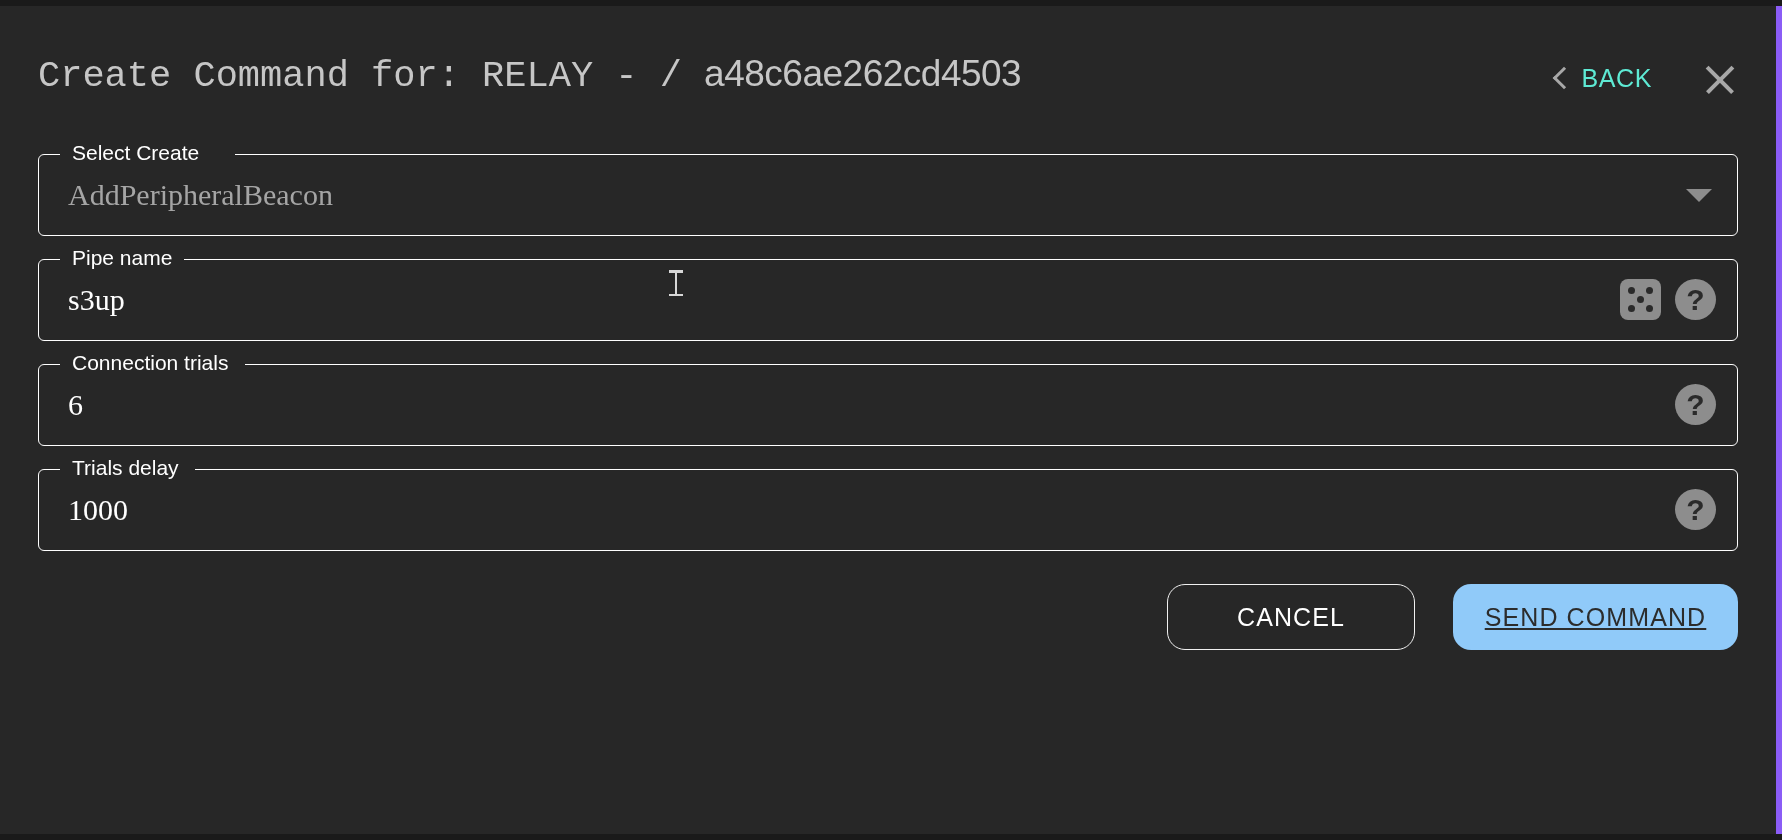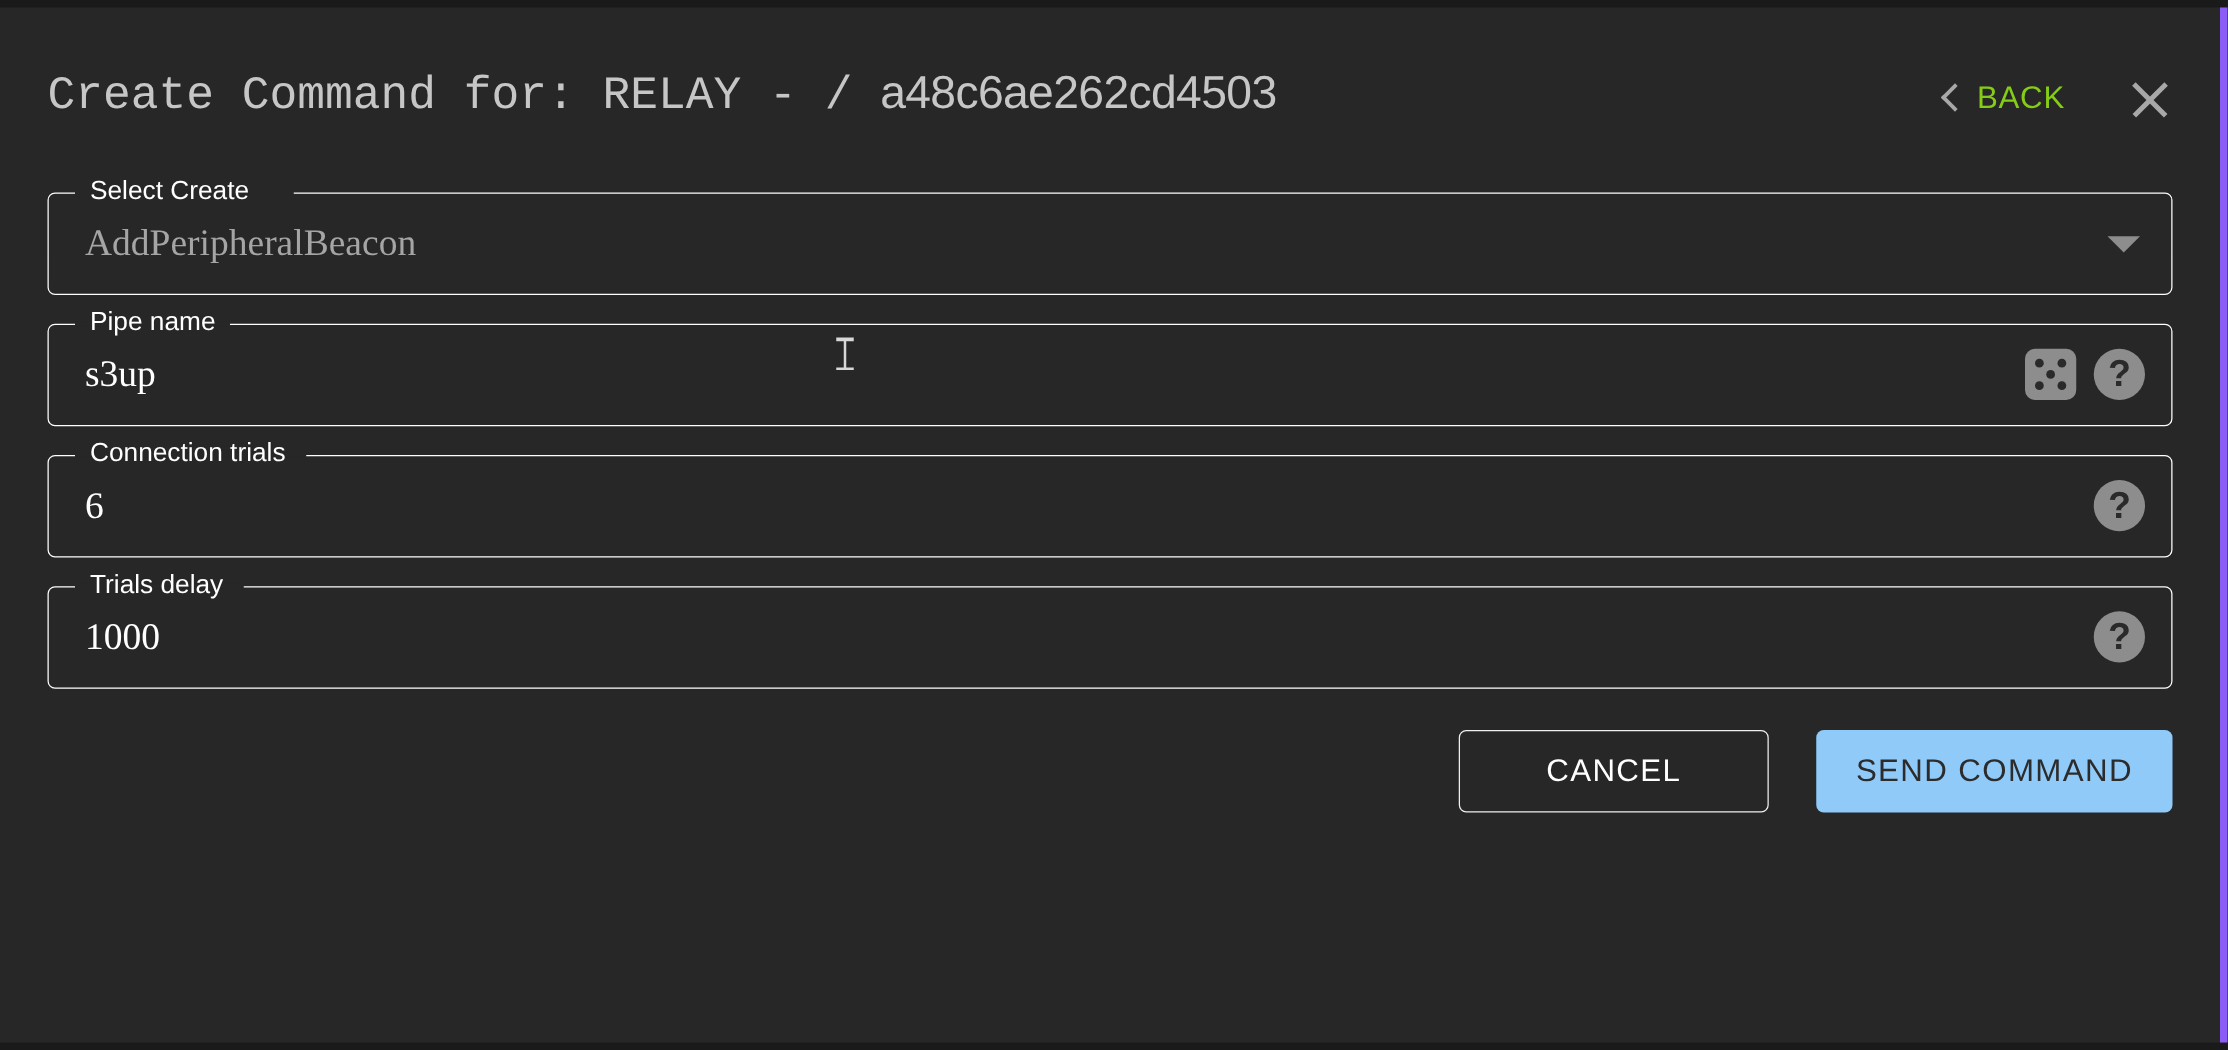--- a/index.html
+++ b/index.html
@@ -67,21 +67,21 @@
     width: 16px;
     height: 16px;
     border-left: 3px solid #a8a8a8;
     border-bottom: 3px solid #a8a8a8;
     transform: rotate(45deg);
     margin-bottom: 2px;
   }
   #back-button .back-label {
     font-size: 25px;
     letter-spacing: 0.6px;
-    color: #84cc16;
+    color: #5eead4;
   }
 
   #close-button {
     position: absolute;
     right: 32px;
     top: 50px;
     width: 48px;
     height: 48px;
     cursor: pointer;
   }
@@ -225,40 +225,41 @@
   #actions {
     position: absolute;
     right: 38px;
     top: 578px;
     display: flex;
     gap: 38px;
     align-items: center;
   }
   .btn {
     height: 66px;
-    border-radius: 6px;
+    border-radius: 18px;
     font-size: 25px;
     letter-spacing: 1.1px;
     display: flex;
     align-items: center;
     justify-content: center;
     cursor: pointer;
     font-family: "Liberation Sans", sans-serif;
   }
   #cancel-button {
     width: 248px;
     border: 1.5px solid #f0f0f0;
     background: transparent;
     color: #ffffff;
   }
   #send-command-button {
     width: 285px;
     border: none;
     background: #90caf9;
     color: #2c2c2c;
+    text-decoration: underline;
   }
 </style>
 </head>
 <body>
 
 <div id="dialog">
 
   <div id="header">
 
     <div id="dialog-title"><span>Create Command for: RELAY - / </span><span class="device-id">a48c6ae262cd4503</span></div>

